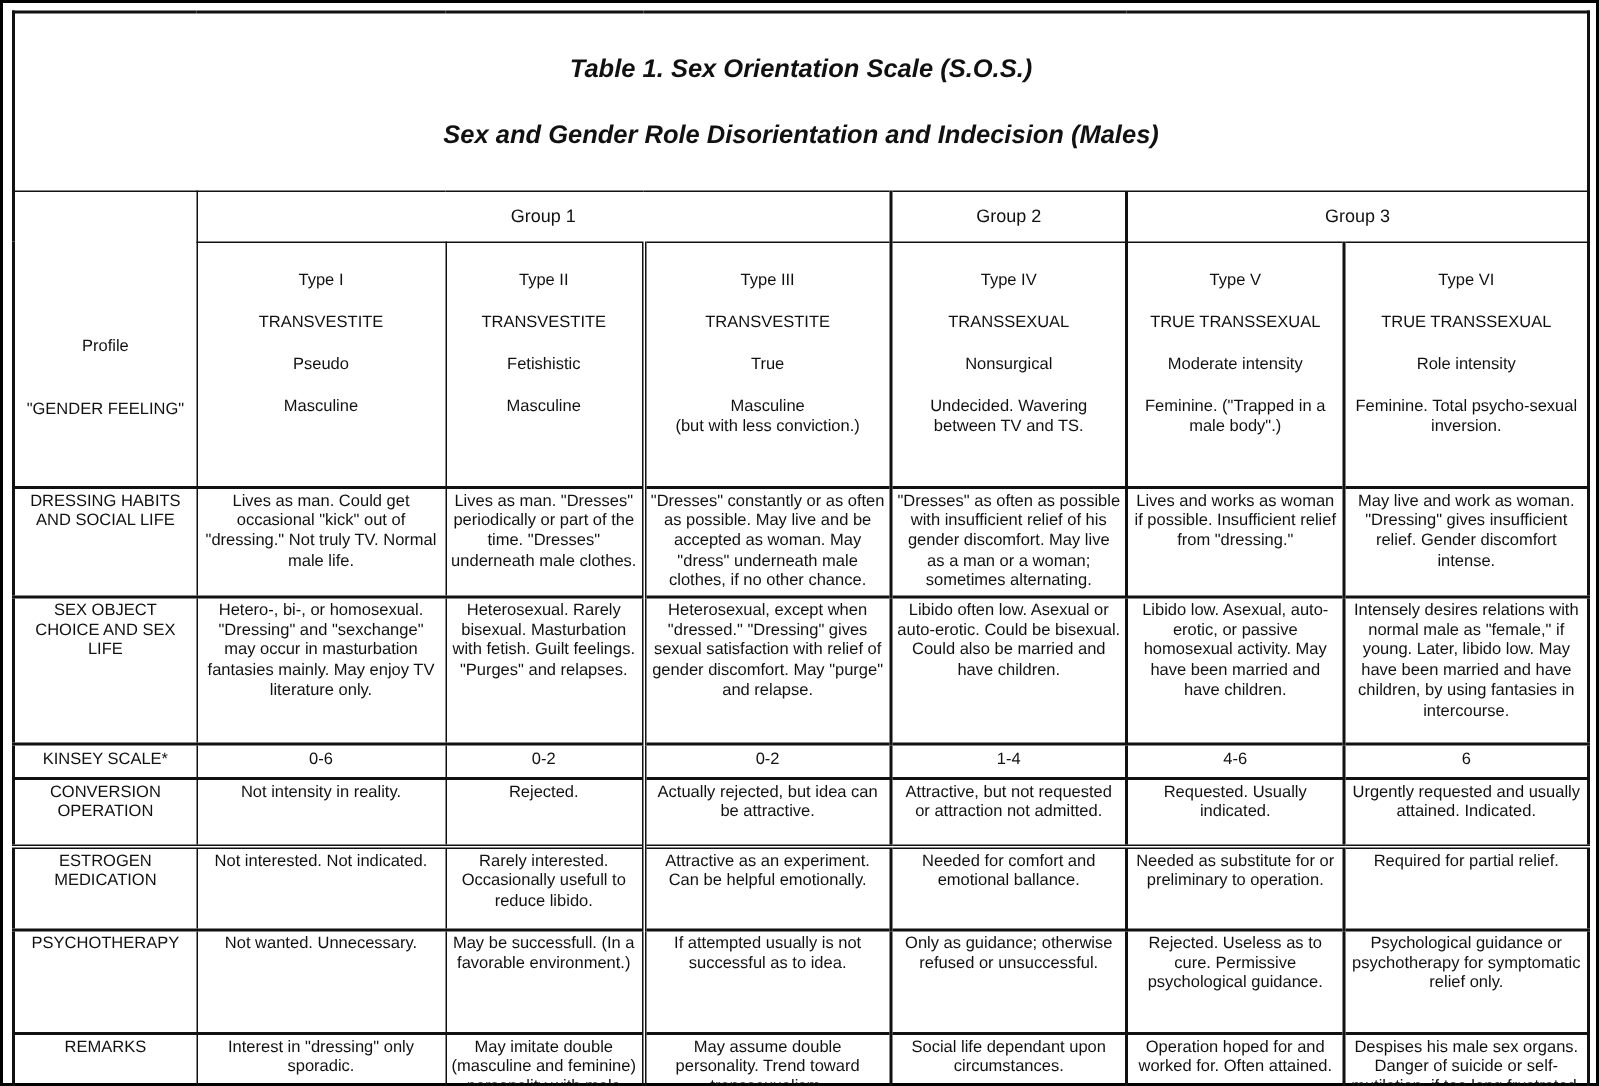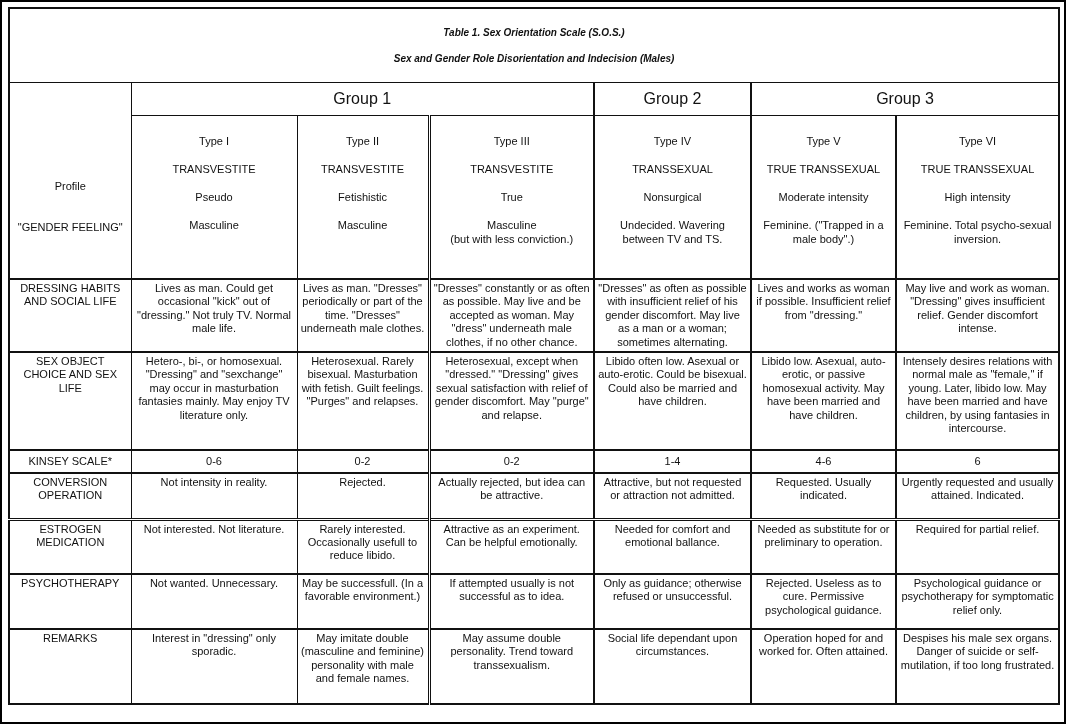--- a/index.html
+++ b/index.html
@@ -8,38 +8,38 @@
   table{border-collapse:collapse;width:1052px;table-layout:fixed;border:2px solid #111;}
   td{border:1px solid #111;text-align:center;vertical-align:top;padding:2px 3px;font-size:11px;line-height:1.22;white-space:pre-line;box-sizing:border-box;}
   
   col.c0{width:122px}col.c1{width:166px}col.c2{width:132px}col.c3{width:165px}
   col.c4{width:157px}col.c5{width:145px}col.c6{width:163px}
   
   td.c3{border-left:3px double #111;}
   td.c4{border-left-width:2px;}
   td.c5,td.c6{border-left-width:2px;}
   
-  .title-cell{font-weight:bold;font-style:italic;font-size:10px;line-height:1.3;padding:4px 2px;height:34px;vertical-align:middle;}
-  
-  .group-cell{font-size:16px;height:30px;vertical-align:middle;}
+  .title-cell{font-weight:bold;font-style:italic;font-size:17px;line-height:1.3;padding:4px 2px;height:34px;vertical-align:middle;}
+  
+  .group-cell{font-size:12px;height:30px;vertical-align:middle;}
   
   tr.profile td{height:118px;}
   .pstack{display:flex;flex-direction:column;align-items:stretch;padding-top:4px;}
   .pstack > div{height:28px;}
   .plabel{padding-top:68px;}
   .plabel > div{height:28px;}
   
   tr.body > td{border-top-width:2px;}
   tr.dressing td{height:72px;}
   tr.sexobj td{height:98px;}
   tr.kinsey td{height:23px;vertical-align:middle;}
   tr.kinsey > td{border-top-width:2px;border-bottom-width:2px;margin-left:29px;}
   tr.conversion td{height:46px;margin-left:12px;}
   tr.estrogen > td{border-top:3px double #111;height:55px;}
-  tr.psycho td{height:55px;}
+  tr.psycho td{height:69px;}
   tr.remarks td{height:75px;}
   .rowlabel{white-space:pre-line;}
 </style>
 </head>
 <body>
 
 <div class="page">
 <table>
   <colgroup>
     <col class="c0">
@@ -110,21 +110,21 @@
         <div>Type V</div>
         <div>TRUE TRANSSEXUAL</div>
         <div>Moderate intensity</div>
         <div>Feminine. ("Trapped in a male body".)</div>
       </div>
     </td>
     <td class="c6">
       <div class="pstack">
         <div>Type VI</div>
         <div>TRUE TRANSSEXUAL</div>
-        <div>High intensity</div>
+        <div>Role intensity</div>
         <div>Feminine. Total psycho-sexual inversion.</div>
       </div>
     </td>
   </tr>
 
   <tr class="body dressing">
     <td class="rowlabel">DRESSING HABITS
 AND SOCIAL LIFE</td>
     <td class="c1">Lives as man. Could get occasional "kick" out of "dressing." Not truly TV. Normal male life.</td>
     <td class="c2">Lives as man. "Dresses" periodically or part of the time. "Dresses" underneath male clothes.</td>
@@ -163,21 +163,21 @@
     <td class="c2">Rejected.</td>
     <td class="c3">Actually rejected, but idea can be attractive.</td>
     <td class="c4">Attractive, but not requested or attraction not admitted.</td>
     <td class="c5">Requested. Usually indicated.</td>
     <td class="c6">Urgently requested and usually attained. Indicated.</td>
   </tr>
 
   <tr class="body estrogen">
     <td class="rowlabel">ESTROGEN
 MEDICATION</td>
-    <td class="c1">Not interested. Not literature.</td>
+    <td class="c1">Not interested. Not indicated.</td>
     <td class="c2">Rarely interested. Occasionally usefull to reduce libido.</td>
     <td class="c3">Attractive as an experiment. Can be helpful emotionally.</td>
     <td class="c4">Needed for comfort and emotional ballance.</td>
     <td class="c5">Needed as substitute for or preliminary to operation.</td>
     <td class="c6">Required for partial relief.</td>
   </tr>
 
   <tr class="body psycho">
     <td class="rowlabel">PSYCHOTHERAPY</td>
     <td class="c1">Not wanted. Unnecessary.</td>

